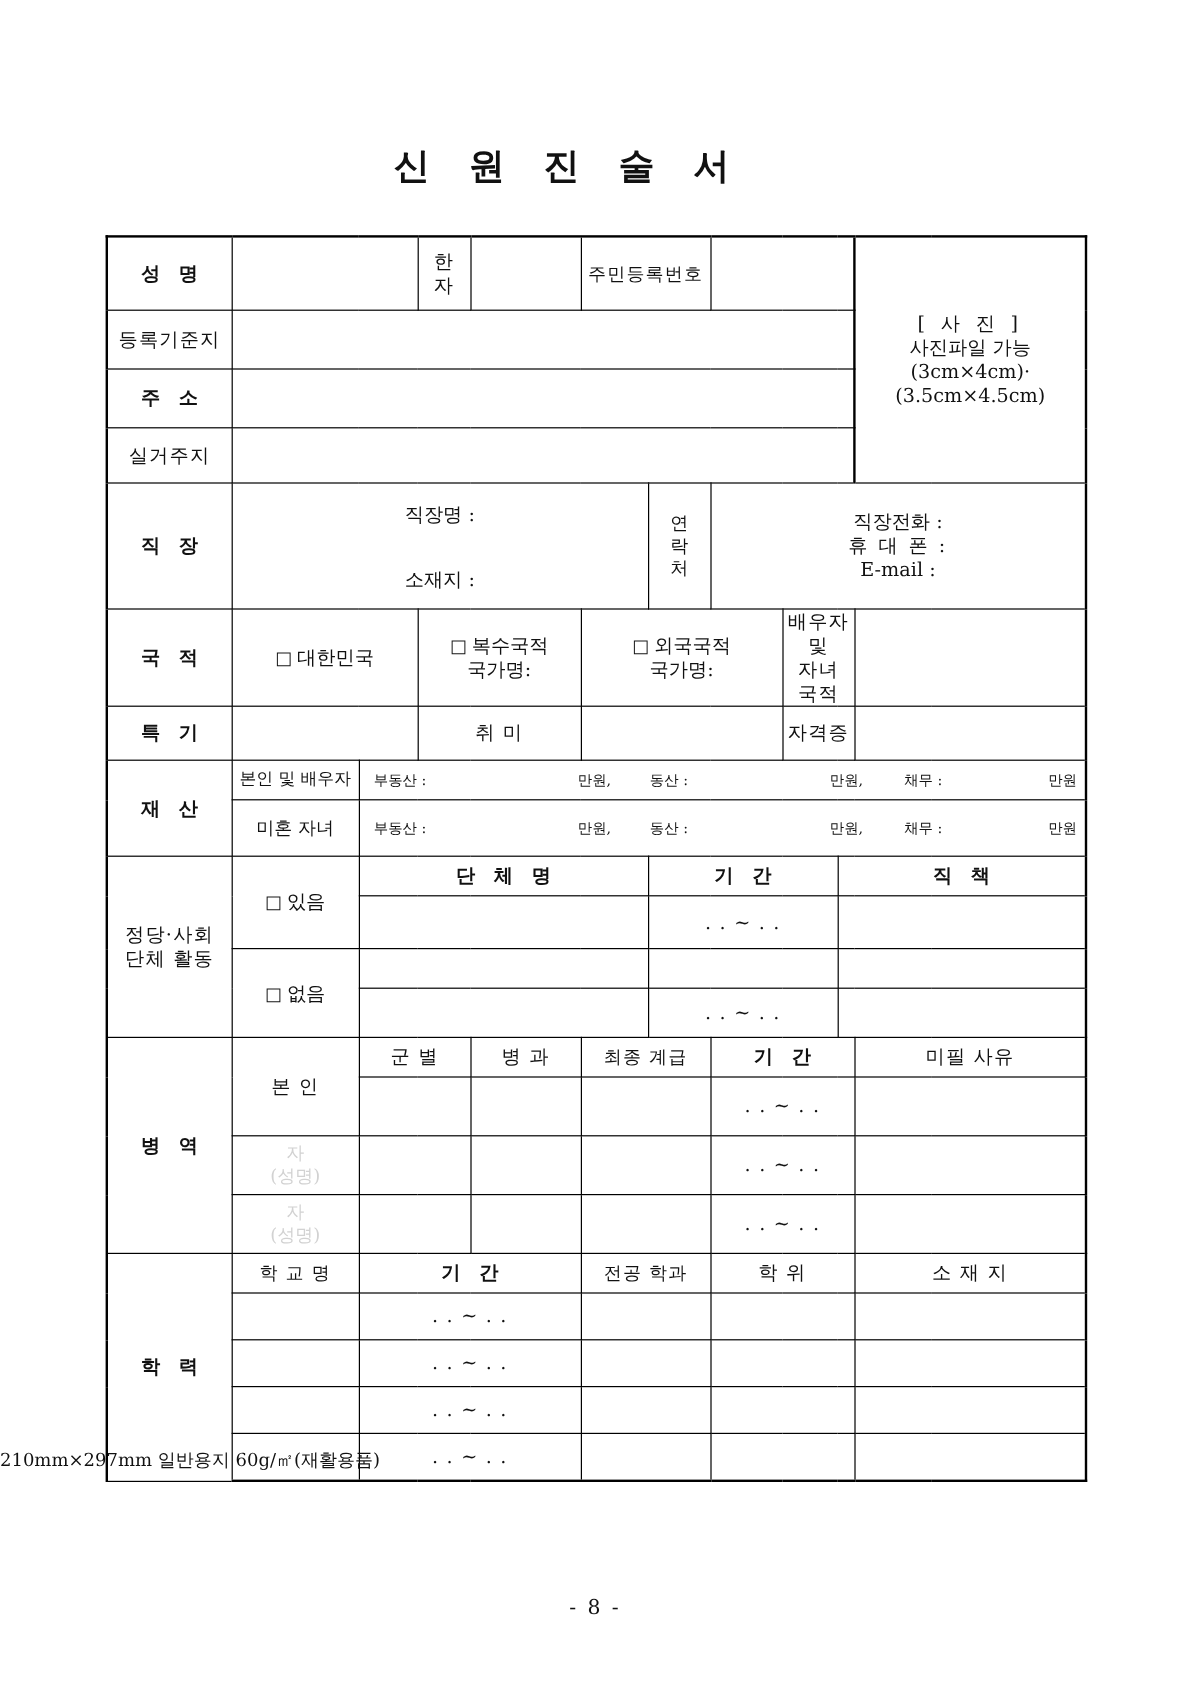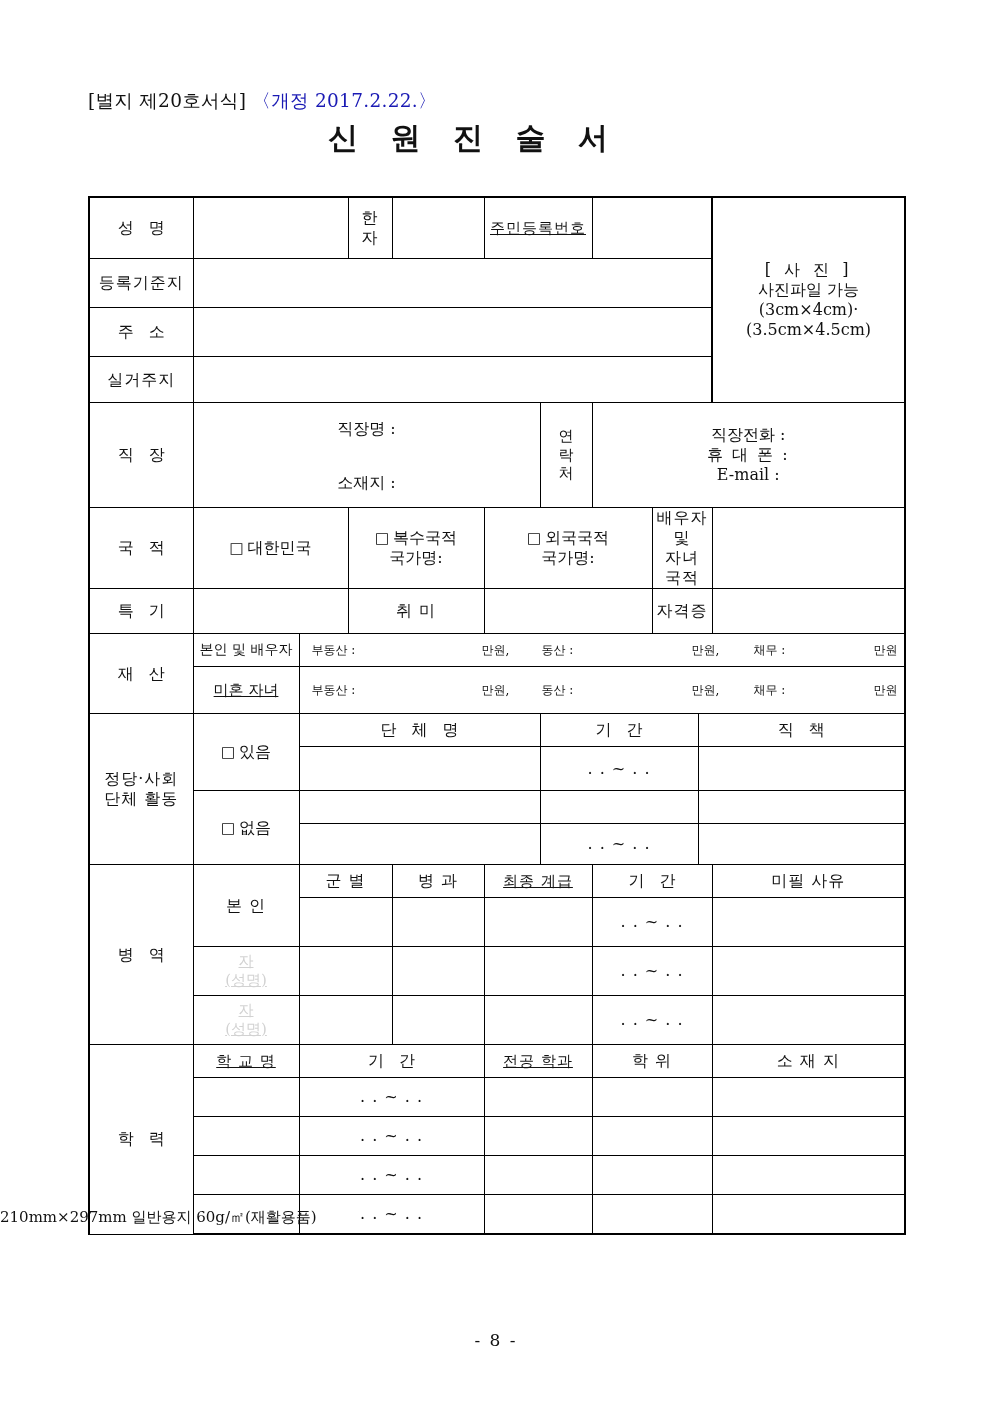--- a/index.html
+++ b/index.html
@@ -83,25 +83,25 @@
     vertical-align: middle;
     text-align: center;
     line-height: 1.25;
     height: 32px;
   }
   .outer-l { border-left: 2px solid #000 !important; }
   .outer-r { border-right: 2px solid #000 !important; }
   .outer-t { border-top: 2px solid #000 !important; }
   .outer-b { border-bottom: 2px solid #000 !important; }
 
-  .lbl  { letter-spacing: 5px; text-indent: 5px; }
+  .lbl  { letter-spacing: 5px; text-indent: 5px; font-weight: bold; }
   .lbl2 { letter-spacing: 1px; }
   .left { text-align: left; padding-left: 10px; }
   .nowrap { white-space: nowrap; }
-  .small { font-size: 15px; text-decoration: underline; }
+  .small { font-size: 15px; }
   .tiny { font-size: 14px; }
 
   .photo-cell {
     text-align: center;
     vertical-align: middle;
     line-height: 1.85;
     font-size: 16px;
     border-left: 2px solid #000 !important;
   }
   .photo-cell .pl { letter-spacing: 4px; }
@@ -169,24 +169,20 @@
     text-align: center;
     font-size: 17px;
     letter-spacing: 2px;
   }
 </style>
 </head>
 <body>
 
 <div class="page">
 
-  <div class="form-code">
-    <span>[별지 제20호서식]</span>
-    <span class="rev">〈개정 2017.2.22.〉</span>
-  </div>
 
   <div class="doc-title">신 원 진 술 서</div>
 
 
   <table class="form">
     <colgroup>
       <col style="width:104px">
       <col style="width:106px">
       <col style="width:49px">
       <col style="width:44px">

